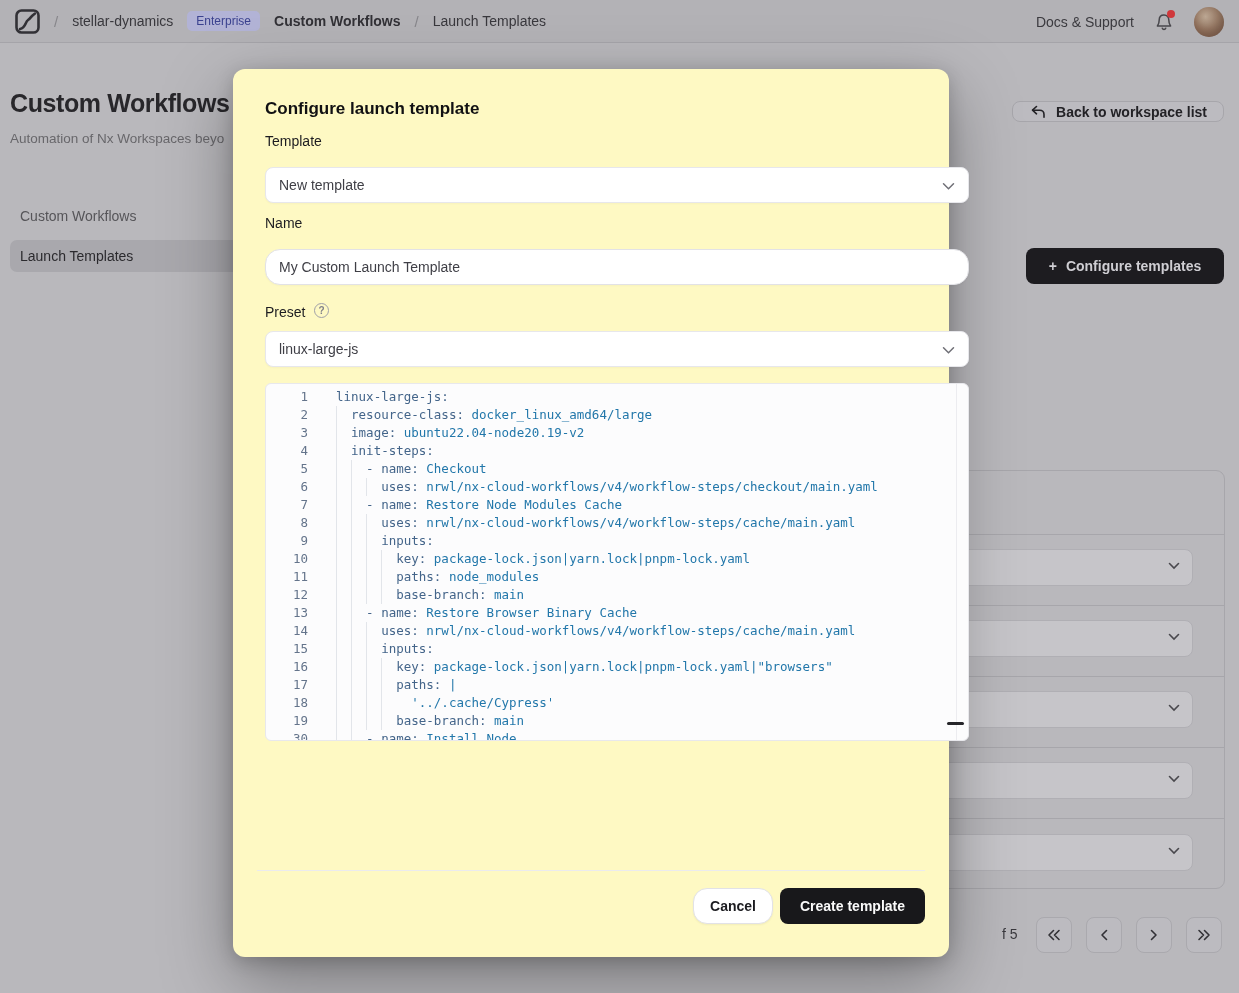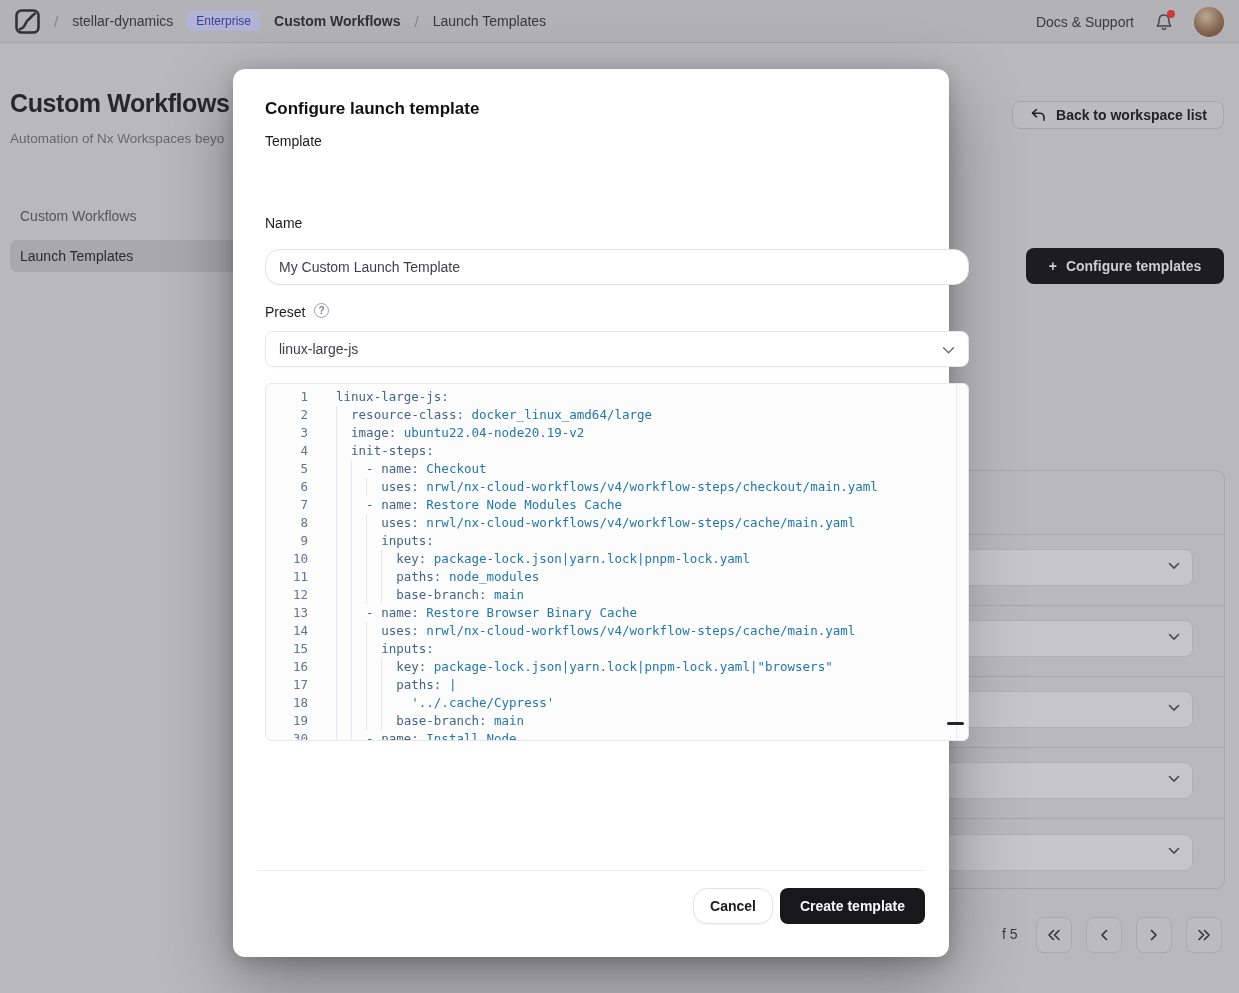--- a/index.html
+++ b/index.html
@@ -28,21 +28,21 @@
 
   .page-title { position:absolute; left:10px; top:89px; font-size:25px; font-weight:700;
                 letter-spacing:-.4px; color:#28272b; }
   .page-sub { position:absolute; left:10px; top:131px; font-size:13.5px; color:#68676b; white-space:nowrap; }
 
   .tab-inactive { position:absolute; left:20px; top:208px; font-size:14px; color:#565559; cursor:pointer; }
   .tab-active-pill { position:absolute; left:10px; top:240px; width:240px; height:32px;
                      background:#a9a8ad; border-radius:7px; display:flex; align-items:center; cursor:pointer; }
   .tab-active-pill span { padding-left:10px; font-size:14px; color:#2b2a2e; }
 
-  .btn-back { position:absolute; left:1012px; top:101px; width:212px; height:28px;
+  .btn-back { position:absolute; left:1012px; top:101px; width:212px; height:21px;
               background:#bcbbc0; border:1px solid #a7a6ab; border-radius:8px;
               display:flex; align-items:center; justify-content:center; gap:9px; cursor:pointer; }
   .btn-back span { font-size:14px; font-weight:600; color:#232226; }
   .btn-configure { position:absolute; left:1026px; top:248px; width:198px; height:36px;
                    background:#1d1c20; border-radius:8px; display:flex; align-items:center;
                    justify-content:center; gap:9px; cursor:pointer; }
   .btn-configure span { font-size:14px; font-weight:600; color:#cfced3; }
   .plus-glyph { color:#cfced3; font-size:18px; font-weight:400; line-height:1; }
 
   .bg-card { position:absolute; left:900px; top:470px; width:325px; height:419px;
@@ -52,21 +52,21 @@
            border:1px solid #b0afb4; border-radius:8px; cursor:pointer; }
   .bg-dd svg { position:absolute; right:12px; top:12px; }
 
   .pg-label { position:absolute; left:1002px; top:926px; font-size:14px; color:#39383d; }
   .pg-btn { position:absolute; top:917px; width:36px; height:36px; background:#bcbbc0;
             border:1px solid #aaa9ae; border-radius:8px; display:flex; align-items:center;
             justify-content:center; cursor:pointer; }
 
   
   .modal { position:absolute; left:233px; top:69px; width:716px; height:888px;
-           background:#ffffff; border-radius:12px;
+           background:#fef9c3; border-radius:12px;
            box-shadow:0 24px 70px rgba(0,0,0,.35), 0 4px 18px rgba(0,0,0,.18); }
   .m-title { position:absolute; left:32px; top:96px; transform:translateY(-69px);
              font-size:17px; font-weight:700; color:#111113; }
   .m-label { position:absolute; left:32px; font-size:14px; font-weight:500; color:#1c1c20; }
   .m-select { position:absolute; left:32px; width:704px; height:36px; background:#ffffff;
               border:1px solid #e7e7eb; border-radius:8px; display:flex; align-items:center;
               box-shadow:0 1px 2px rgba(0,0,0,.03); cursor:pointer; }
   .m-select span { padding-left:13px; font-size:14px; color:#3f3f46; }
   .m-select svg { position:absolute; right:13px; top:14px; }
   .m-input { position:absolute; left:32px; width:704px; height:36px; background:#ffffff;
@@ -203,20 +203,26 @@
   <div class="pg-btn" style="left:1186px">
     <svg width="16" height="12" viewBox="0 0 16 12">
         <path d="M3 1.5 L7.5 6 L3 10.5 M8.5 1.5 L13 6 L8.5 10.5" stroke="#323136" stroke-width="1.6" fill="none" stroke-linecap="round" stroke-linejoin="round"></path>
       </svg>
   </div>
 
   <div class="modal">
     <div class="m-title" style="top:99px">Configure launch template</div>
 
     <div class="m-label" style="top:64px">Template</div>
+    <div class="m-select" style="top:98px">
+      <span>New template</span>
+      <svg width="13" height="9" viewBox="0 0 13 9">
+          <path d="M1.5 1.8 L6.5 6.8 L11.5 1.8" stroke="#6f6f76" stroke-width="1.5" fill="none" stroke-linecap="round"></path>
+        </svg>
+    </div>
 
     <div class="m-label" style="top:146px">Name</div>
     <input class="m-input" style="top: 180px;" type="text" value="My Custom Launch Template">
 
     <div class="m-label" style="top:235px">Preset</div>
     <div class="help-icon" style="top:234px">?</div>
     <div class="m-select" style="top:262px">
       <span>linux-large-js</span>
       <svg width="13" height="9" viewBox="0 0 13 9">
           <path d="M1.5 1.8 L6.5 6.8 L11.5 1.8" stroke="#6f6f76" stroke-width="1.5" fill="none" stroke-linecap="round"></path>

